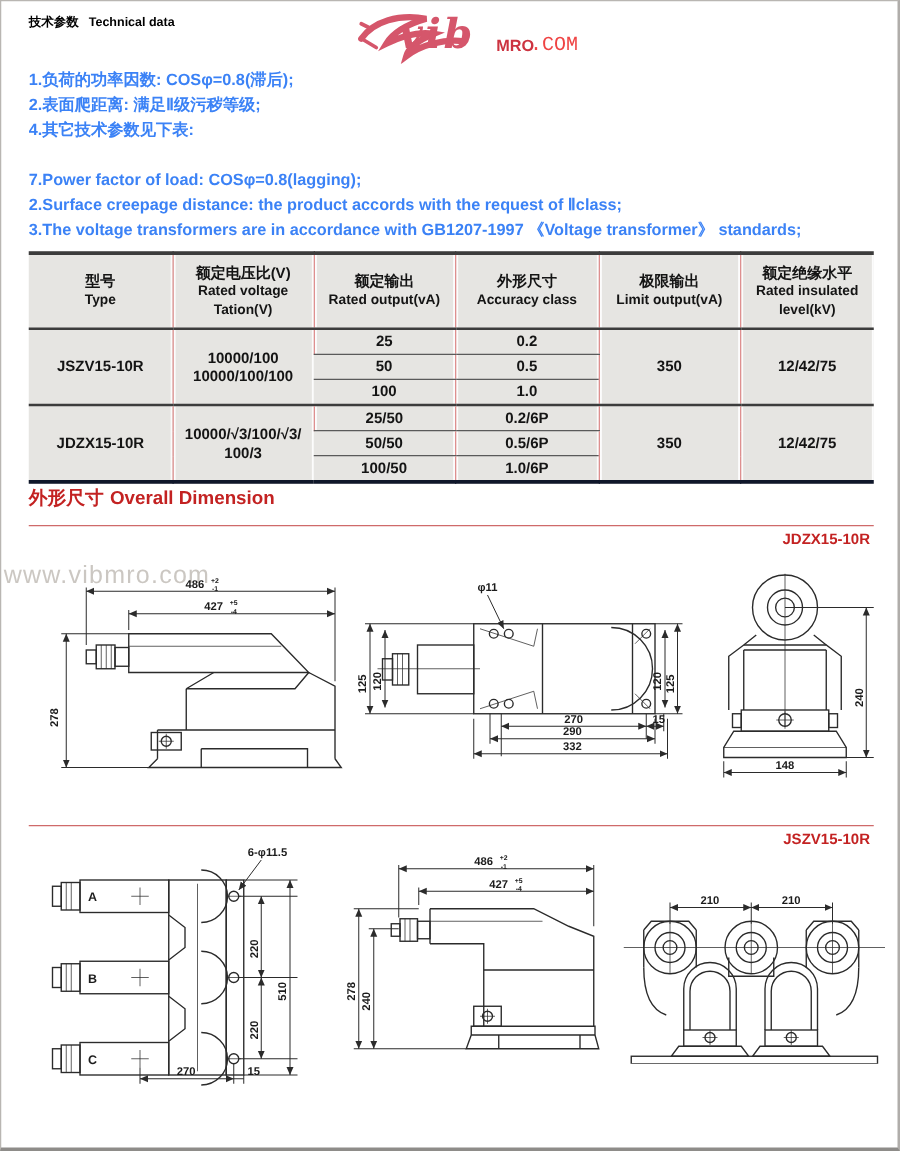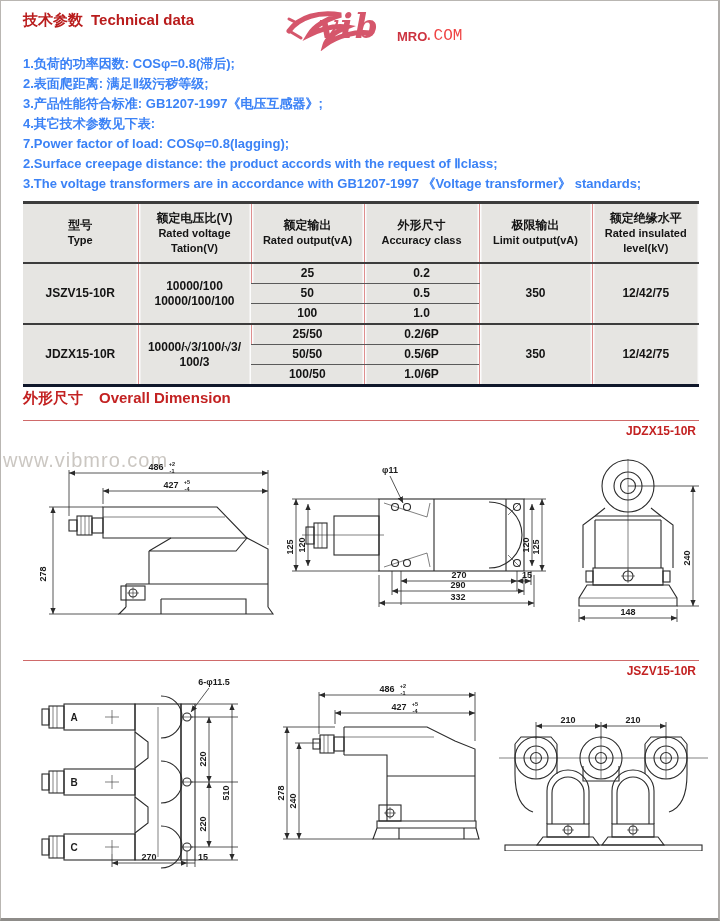--- a/index.html
+++ b/index.html
@@ -1,19 +1,19 @@
 <!DOCTYPE html>
 <html><head>
 <meta charset="utf-8">
 <style>
   html,body{margin:0;padding:0;background:#fff;}
   .page{position:relative;width:720px;height:921px;background:#fff;
         border:1px solid #b9b6b2;border-bottom:3px solid #8e8c89;border-right:2px solid #b0adaa;
         font-family:"Liberation Sans",sans-serif;overflow:hidden;box-sizing:border-box;}
-  .h1{position:absolute;left:22px;top:10px;font-size:15px;font-weight:bold;color:#b91c1c;}
+  .h1{position:absolute;left:22px;top:10px;font-size:10px;font-weight:bold;color:#000000;}
   .h1 .en{margin-left:8px;}
   .lines{position:absolute;left:22px;width:690px;font-size:13px;font-weight:bold;color:#3b82f6;line-height:20px;margin-top:21px;}
   .zh-lines{top:32px;}
   .en-lines{top:112px;}
   
   .logo{position:absolute;left:284px;top:4px;width:170px;height:46px;}
   .logo .script{position:absolute;left:34px;top:2px;font-family:"DejaVu Serif",serif;font-style:italic;
         font-size:33px;font-weight:bold;color:#d5566b;letter-spacing:2px;}
   .logo .mro{position:absolute;left:112px;top:24px;font-size:13px;font-weight:bold;color:#cc3340;}
   .logo .com{position:absolute;left:139px;top:22px;font-size:16px;color:#ef4444;font-family:Liberation Mono, monospace;}
@@ -25,21 +25,21 @@
        font-size:12px;font-weight:bold;line-height:15px;}
   .tbl tr>*:first-child{border-left:none;box-shadow:inset -1.5px 0 0 #fcfcfc;}
   .tbl{border-top:3px solid #3c3c3c;border-bottom:3px solid #0f172a;}
   .tbl thead th{height:58px;border-bottom:2px solid #3c3c3c;}
   .tbl td{height:19px;}
   .tbl .hsep{border-bottom:1px solid #5a5a5a;}
   .tbl tr.rowsep>*{border-top:2px solid #3c3c3c;}
   .tbl .hdr-en{font-size:11px;}
   
   .h2{position:absolute;left:22px;top:388px;font-size:15px;font-weight:bold;color:#c32222;}
-  .h2 .en{margin-left:16px;}
+  .h2 .en{margin-left:5px;}
   .rule{position:absolute;left:22px;width:676px;height:0;border-top:1px solid #cf6a6a;}
   .rule1{top:419px;} .rule2{top:659px;}
   .model{position:absolute;right:22px;width:200px;text-align:right;font-size:12px;font-weight:bold;color:#c32222;}
   .model1{top:423px;} .model2{top:663px;}
   .wm{position:absolute;left:2px;top:448px;font-size:20px;color:#cbc7c2;letter-spacing:1px;}
   
   .dwg{position:absolute;}
   .dwg line,.dwg path,.dwg rect,.dwg circle{stroke:#2b2b2b;fill:none;}
   .dwg .o{stroke-width:1.1px;}
   .dwg .t{stroke-width:0.6px;}
@@ -64,21 +64,20 @@
       <path d="M6,27 L16,33 M12,18 L4,14" style="stroke:#d5566b;stroke-width:3;fill:none;stroke-linecap:round;"></path>
     </svg>
     <span class="script">vib</span>
     <span class="mro">MRO</span>
     <span class="com">.COM</span>
   </div>
 
   <div class="lines zh-lines">
     <div>1.负荷的功率因数: COSφ=0.8(滞后);</div>
     <div>2.表面爬距离: 满足Ⅱ级污秽等级;</div>
-    <div>3.产品性能符合标准: GB1207-1997《电压互感器》;</div>
     <div>4.其它技术参数见下表:</div>
   </div>
 
   <div class="lines en-lines">
     <div>7.Power factor of load: COSφ=0.8(lagging);</div>
     <div>2.Surface creepage distance: the product accords with the request of Ⅱclass;</div>
     <div>3.The voltage transformers are in accordance with GB1207-1997 《Voltage transformer》 standards;</div>
   </div>
 
   <table class="tbl">

